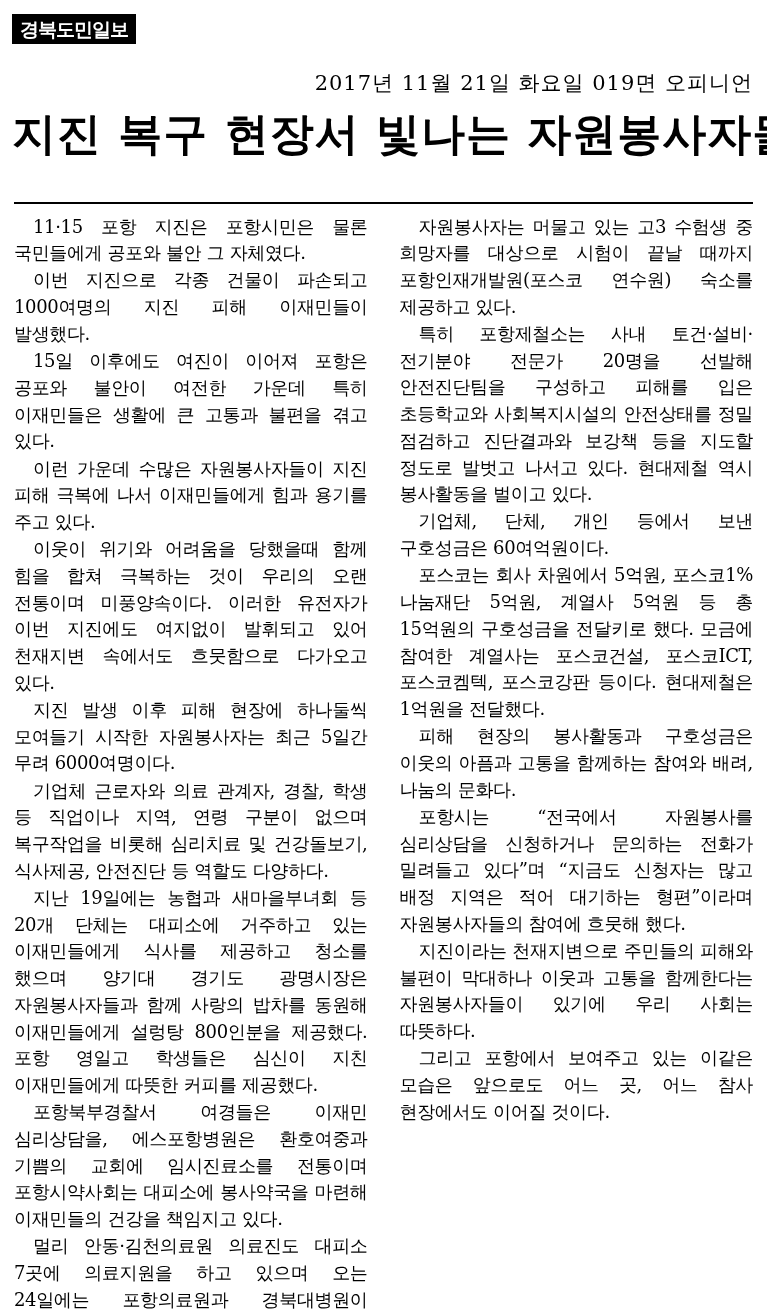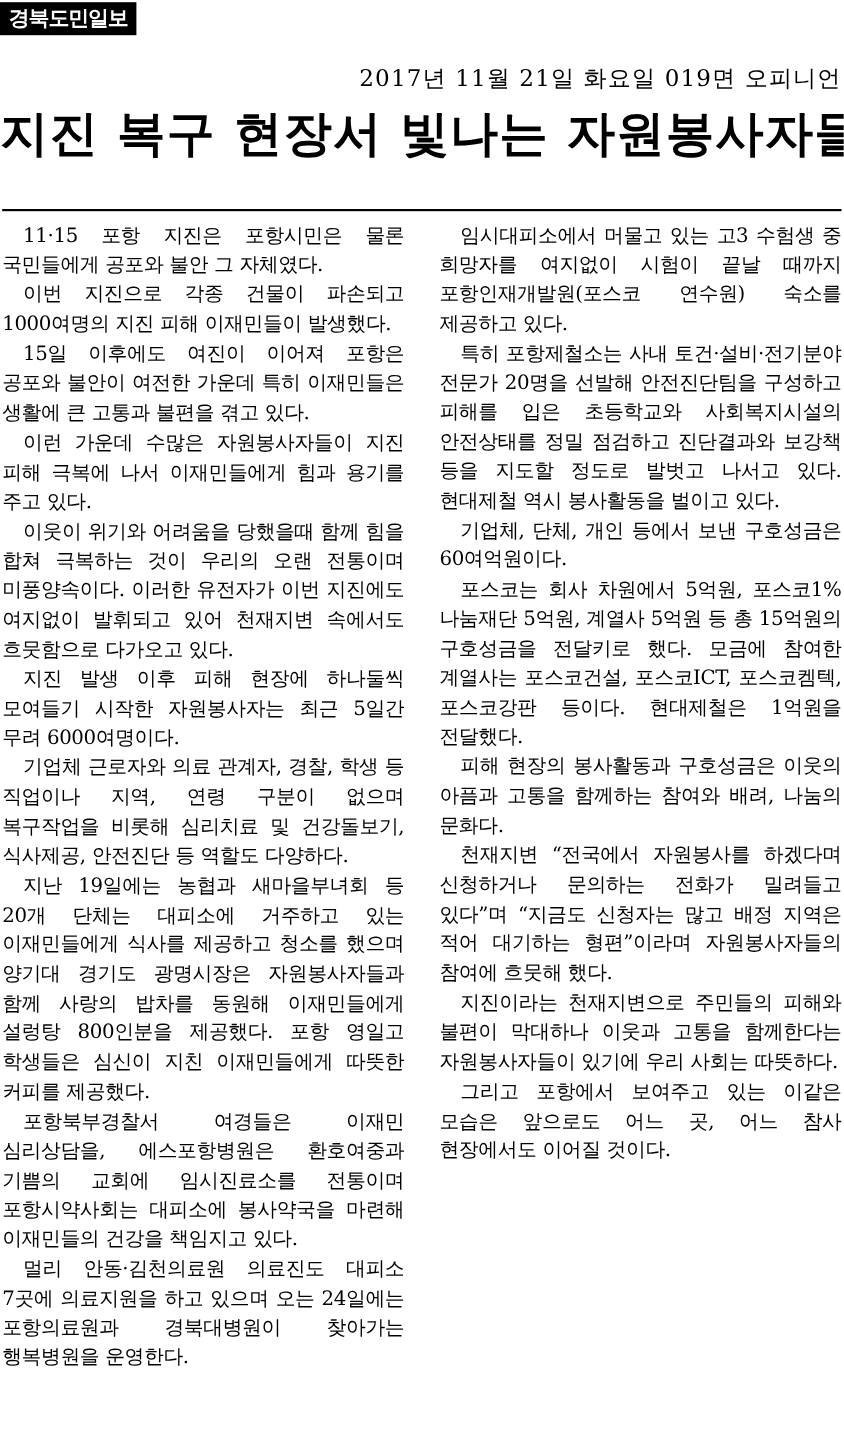--- a/index.html
+++ b/index.html
@@ -13,21 +13,21 @@
     font-family: "DejaVu Serif", serif;
     color: #000000;
     position: relative;
     overflow: hidden;
   }
   .page {
     width: 767px;
     height: 1310px;
     position: relative;
     box-sizing: border-box;
-    padding: 0;
+    padding: 12px;
   }
 
   
   .masthead {
     position: relative;
     height: 62px;
   }
   .logo {
     position: absolute;
     left: 0px;
@@ -126,24 +126,24 @@
       <p>15일 이후에도 여진이 이어져 포항은 공포와 불안이 여전한 가운데 특히 이재민들은 생활에 큰 고통과 불편을 겪고 있다.</p>
       <p>이런 가운데 수많은 자원봉사자들이 지진 피해 극복에 나서 이재민들에게 힘과 용기를 주고 있다.</p>
       <p>이웃이 위기와 어려움을 당했을때 함께 힘을 합쳐 극복하는 것이 우리의 오랜 전통이며 미풍양속이다. 이러한 유전자가 이번 지진에도 여지없이 발휘되고 있어 천재지변 속에서도 흐뭇함으로 다가오고 있다.</p>
       <p>지진 발생 이후 피해 현장에 하나둘씩 모여들기 시작한 자원봉사자는 최근 5일간 무려 6000여명이다.</p>
       <p>기업체 근로자와 의료 관계자, 경찰, 학생 등 직업이나 지역, 연령 구분이 없으며 복구작업을 비롯해 심리치료 및 건강돌보기, 식사제공, 안전진단 등 역할도 다양하다.</p>
       <p>지난 19일에는 농협과 새마을부녀회 등 20개 단체는 대피소에 거주하고 있는 이재민들에게 식사를 제공하고 청소를 했으며 양기대 경기도 광명시장은 자원봉사자들과 함께 사랑의 밥차를 동원해 이재민들에게 설렁탕 800인분을 제공했다. 포항 영일고 학생들은 심신이 지친 이재민들에게 따뜻한 커피를 제공했다.</p>
       <p>포항북부경찰서 여경들은 이재민 심리상담을, 에스포항병원은 환호여중과 기쁨의 교회에 임시진료소를 전통이며 포항시약사회는 대피소에 봉사약국을 마련해 이재민들의 건강을 책임지고 있다.</p>
       <p>멀리 안동·김천의료원 의료진도 대피소 7곳에 의료지원을 하고 있으며 오는 24일에는 포항의료원과 경북대병원이 찾아가는 행복병원을 운영한다.</p>
     </div>
     <div class="col right">
-      <p>임시대피소에서 머물고 있는 고3 수험생 중 희망자를 여지없이 시험이 끝날 때까지 포항인재개발원(포스코 연수원) 숙소를 제공하고 있다.</p>
+      <p>자원봉사자는 머물고 있는 고3 수험생 중 희망자를 대상으로 시험이 끝날 때까지 포항인재개발원(포스코 연수원) 숙소를 제공하고 있다.</p>
       <p>특히 포항제철소는 사내 토건·설비·전기분야 전문가 20명을 선발해 안전진단팀을 구성하고 피해를 입은 초등학교와 사회복지시설의 안전상태를 정밀 점검하고 진단결과와 보강책 등을 지도할 정도로 발벗고 나서고 있다. 현대제철 역시 봉사활동을 벌이고 있다.</p>
       <p>기업체, 단체, 개인 등에서 보낸 구호성금은 60여억원이다.</p>
       <p>포스코는 회사 차원에서 5억원, 포스코1% 나눔재단 5억원, 계열사 5억원 등 총 15억원의 구호성금을 전달키로 했다. 모금에 참여한 계열사는 포스코건설, 포스코ICT, 포스코켐텍, 포스코강판 등이다. 현대제철은 1억원을 전달했다.</p>
       <p>피해 현장의 봉사활동과 구호성금은 이웃의 아픔과 고통을 함께하는 참여와 배려, 나눔의 문화다.</p>
-      <p>천재지변 “전국에서 자원봉사를 하겠다며 신청하거나 문의하는 전화가 밀려들고 있다”며 “지금도 신청자는 많고 배정 지역은 적어 대기하는 형편”이라며 자원봉사자들의 참여에 흐뭇해 했다.</p>
+      <p>포항시는 “전국에서 자원봉사를 심리상담을 신청하거나 문의하는 전화가 밀려들고 있다”며 “지금도 신청자는 많고 배정 지역은 적어 대기하는 형편”이라며 자원봉사자들의 참여에 흐뭇해 했다.</p>
       <p>지진이라는 천재지변으로 주민들의 피해와 불편이 막대하나 이웃과 고통을 함께한다는 자원봉사자들이 있기에 우리 사회는 따뜻하다.</p>
       <p>그리고 포항에서 보여주고 있는 이같은 모습은 앞으로도 어느 곳, 어느 참사 현장에서도 이어질 것이다.</p>
     </div>
   </div>
 
 </div>
 
 </body></html>

